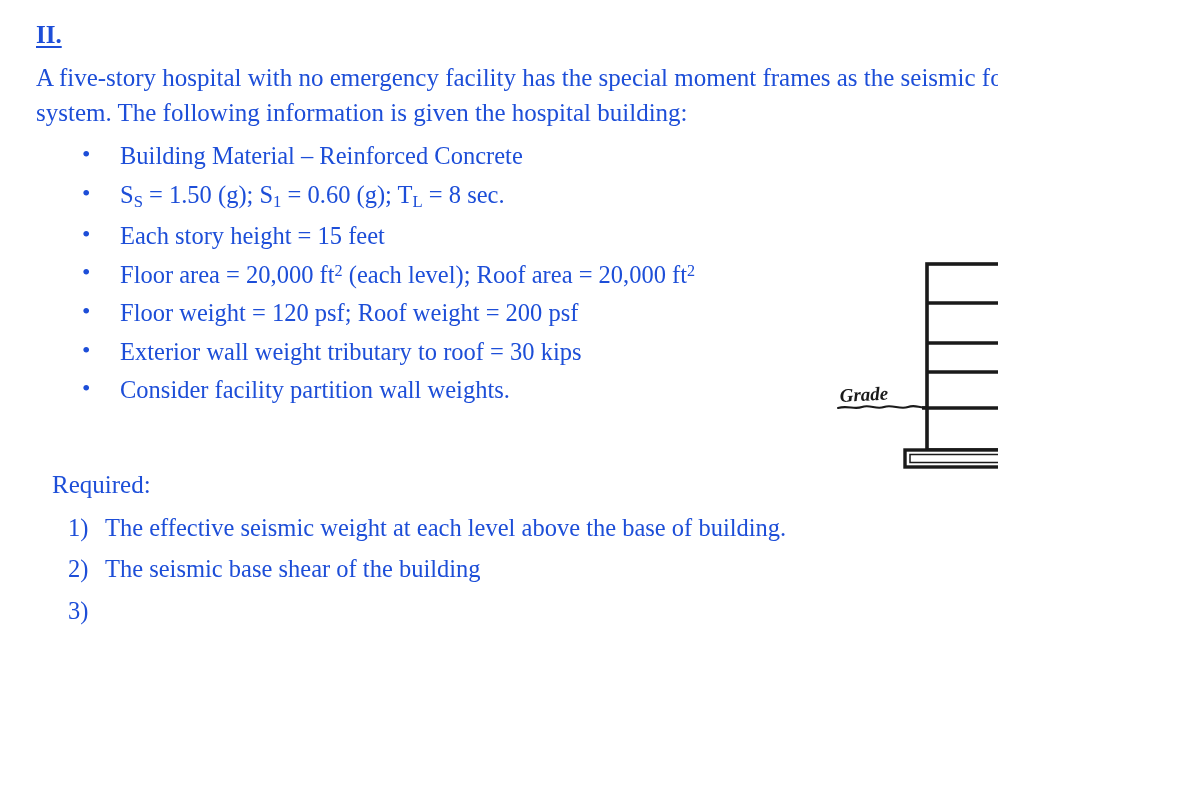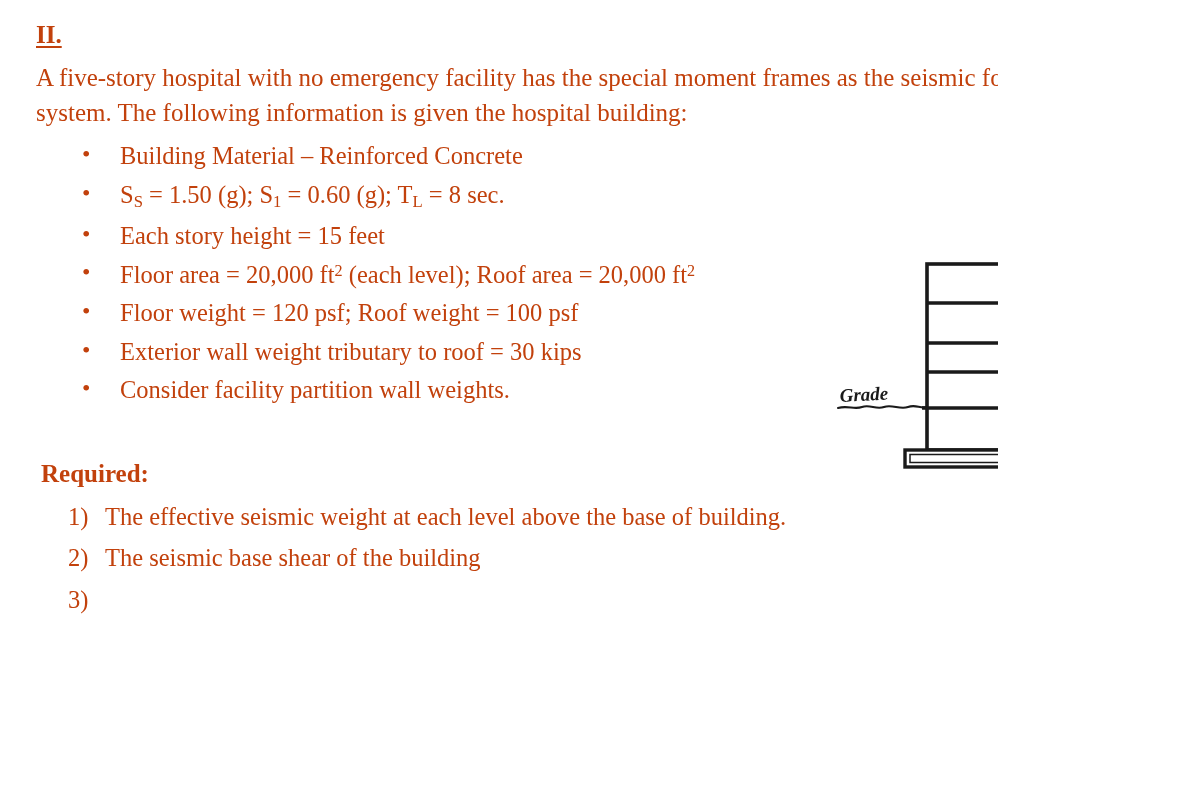--- a/index.html
+++ b/index.html
@@ -7,21 +7,21 @@
     margin: 0;
     padding: 0;
     background: #ffffff;
   }
   #page {
     position: relative;
     width: 998px;
     height: 799px;
     background: #ffffff;
     font-family: "Liberation Serif", "DejaVu Serif", serif;
-    color: #c2410c;
+    color: #1d4ed8;
     overflow: hidden;
   }
 
   
   .text-col {
     position: absolute;
     left: 36px;
     top: 22px;
     width: 1140px;
   }
@@ -68,22 +68,22 @@
     top: -2px;
     font-size: 24px;
   }
 
   sub { font-size: 0.68em; vertical-align: -0.22em; }
   sup { font-size: 0.66em; vertical-align:  0.46em; }
 
   
   #required-heading {
     font-size: 25px;
-    font-weight: bold;
-    margin: 5px;
+    font-weight: normal;
+    margin: 16px;
     padding-top: 6px;
   }
   ol.numbered {
     list-style: none;
     margin: 8px 0 0 0;
     padding: 0;
   }
   ol.numbered > li {
     position: relative;
     font-size: 24.5px;
@@ -118,21 +118,21 @@
     <div class="heading" id="section-number"><span class="u">II.</span></div>
 
 
     <p class="para">A five-story hospital with no emergency facility has the special moment frames as the seismic force resisting system. The following information is given the hospital building:</p>
 
     <ul class="bullets" id="given-list">
       <li><span>Building Material – Reinforced Concrete</span></li>
       <li><span>S<sub>S</sub> = 1.50 (g); S<sub>1</sub> = 0.60 (g); T<sub>L</sub> = 8 sec.</span></li>
       <li><span>Each story height = 15 feet</span></li>
       <li><span>Floor area = 20,000 ft<sup>2</sup> (each level); Roof area = 20,000 ft<sup>2</sup></span></li>
-      <li><span>Floor weight = 120 psf; Roof weight = 100 psf</span></li>
+      <li><span>Floor weight = 120 psf; Roof weight = 200 psf</span></li>
       <li><span>Exterior wall weight tributary to roof = 30 kips</span></li>
       <li><span>Consider facility partition wall weights.</span></li>
     </ul>
 
     <div style="height:46px"></div>
 
     <div id="required-heading"><span class="u">Required:</span></div>
 
     <ol class="numbered" id="required-list">
       <li>

